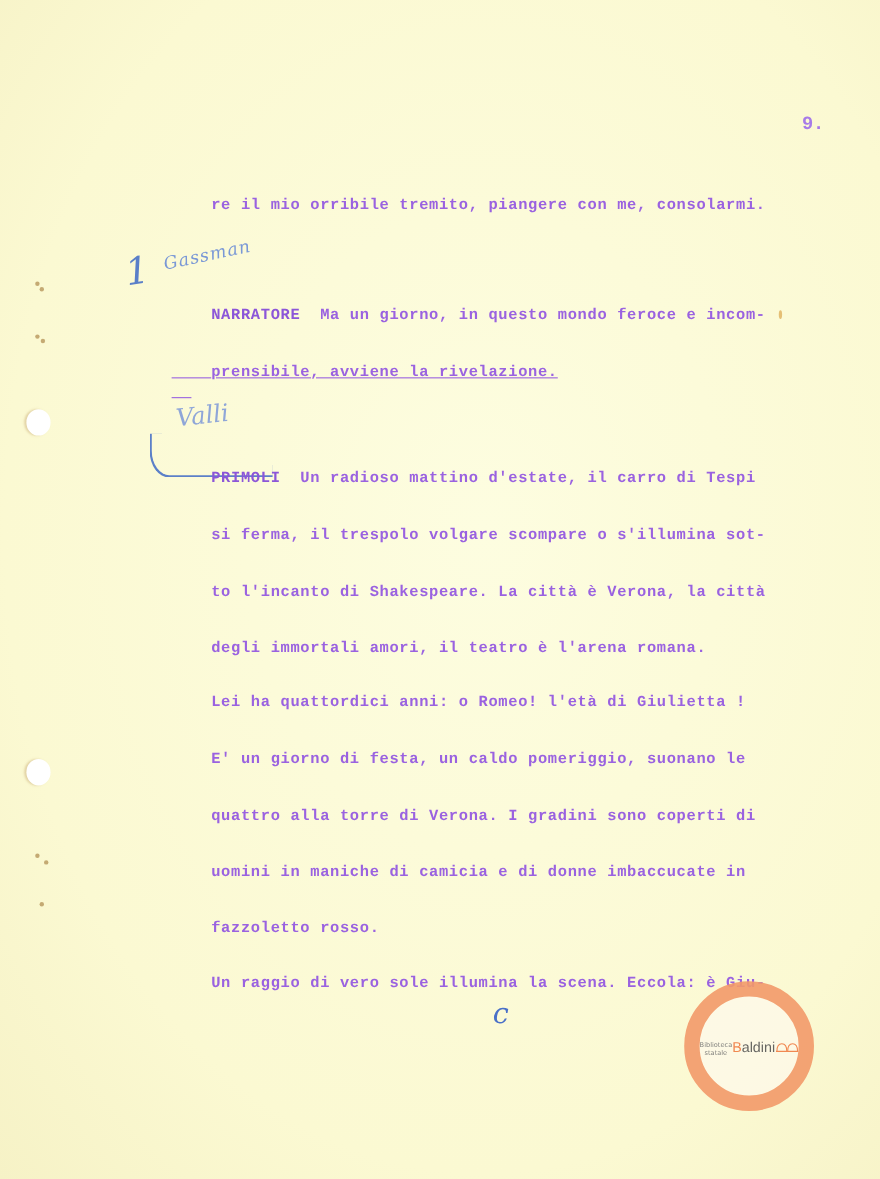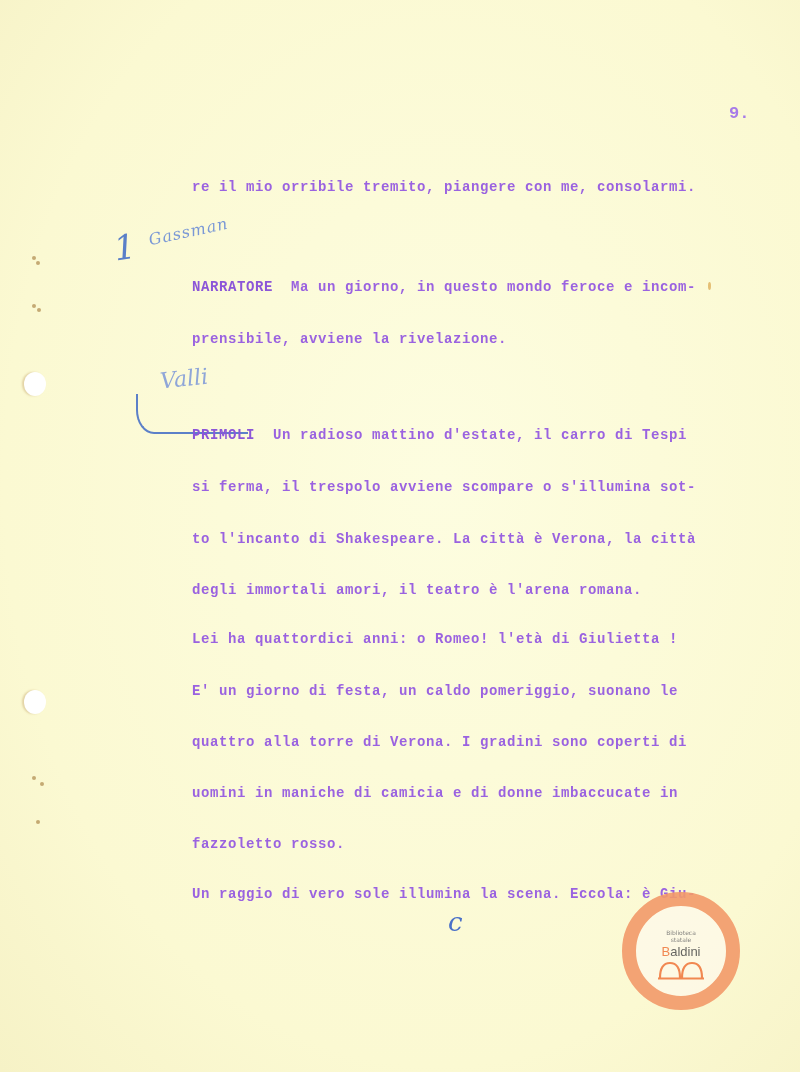--- a/index.html
+++ b/index.html
@@ -45,21 +45,21 @@
       background: #ffffff; box-shadow: -2px 0 2px rgba(180,140,80,0.35);
     }
     .speck {
       position: absolute; width: 4px; height: 4px; border-radius: 50%;
       background: #a88040; opacity: 0.65;
     }
     .stamp {
       position: absolute; left: 622px; top: 892px; width: 118px; height: 118px;
       border-radius: 50%; border: 14px solid #f39a6a; box-sizing: border-box;
       background: rgba(255,250,240,0.7);
-      display: flex; flex-direction: column; align-items: center; justify-content: center;
+      display: flex; flex-direction: row; align-items: center; justify-content: center;
       opacity: 0.9;
     }
     .stamp-small {
       font-family: "DejaVu Sans", sans-serif; font-size: 6px; color: #777;
       line-height: 7px; text-align: center; margin-top: 6px;
     }
     .stamp-name {
       font-family: "Liberation Sans", sans-serif; font-size: 13px; color: #555;
       margin-top: 1px;
     }
@@ -88,32 +88,32 @@
   <div class="line" style="top:160px;">
     <span>re il mio orribile tremito, piangere con me, consolarmi.</span>
   </div>
 
   <div class="hand hand-1">1</div>
   <div class="hand hand-gassman">Gassman</div>
 
   <div class="line" style="top:260px;">
     <span class="speaker">NARRATORE</span><span>  Ma un giorno, in questo mondo feroce e incom-</span>
   </div>
-  <div class="line" style="top:312px;">
+  <div class="line" style="top:312px;text-decoration:underline;">
     <span>prensibile, avviene la rivelazione.</span>
   </div>
 
   <div class="hand hand-valli">Valli</div>
   <div class="bracket"></div>
 
   <div class="line" style="top:408px;">
     <span class="speaker">PRIMOLI</span><span>  Un radioso mattino d'estate, il carro di Tespi</span>
   </div>
   <div class="line" style="top:460px;">
-    <span>si ferma, il trespolo avviene scompare o s'illumina sot-</span>
+    <span>si ferma, il trespolo volgare scompare o s'illumina sot-</span>
   </div>
   <div class="line" style="top:512px;">
     <span>to l'incanto di Shakespeare. La città è Verona, la città</span>
   </div>
   <div class="line" style="top:563px;">
     <span>degli immortali amori, il teatro è l'arena romana.</span>
   </div>
   <div class="line" style="top:612px;">
     <span>Lei ha quattordici anni: o Romeo! l'età di Giulietta !</span>
   </div>

